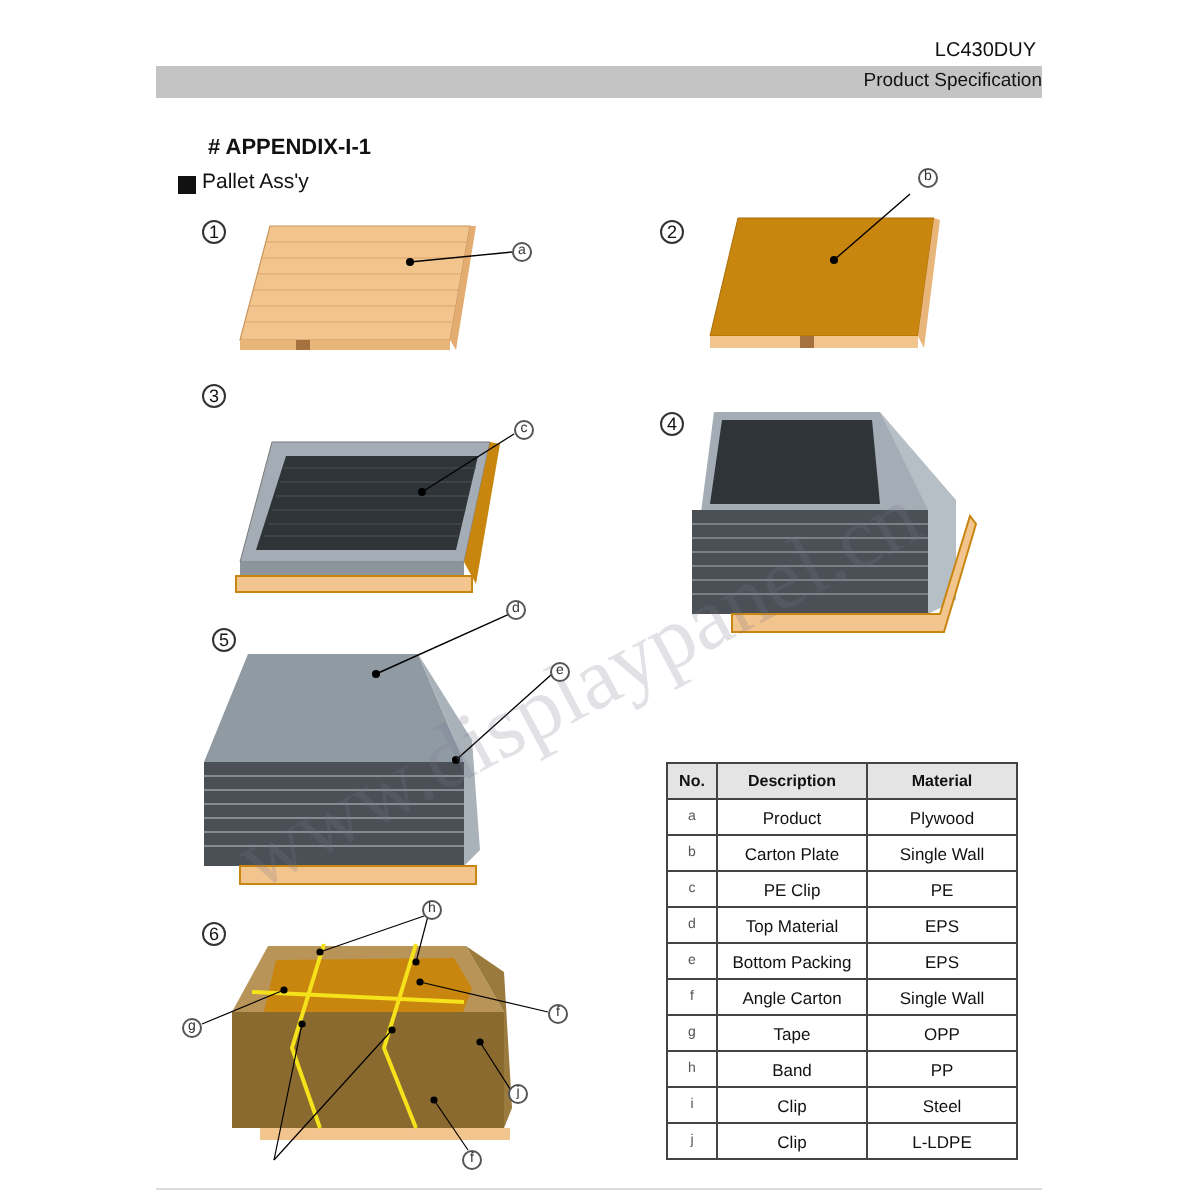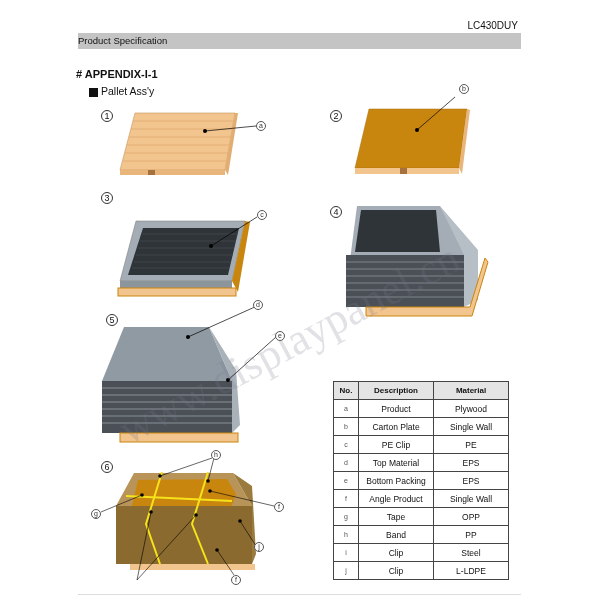--- a/index.html
+++ b/index.html
@@ -1,19 +1,19 @@
 <!DOCTYPE html>
 <html><head>
 <meta charset="utf-8">
 <style>
   html,body{margin:0;padding:0;background:#fff;}
   body{width:600px;height:600px;position:relative;overflow:hidden;font-family:"Liberation Sans",sans-serif;color:#111;}
   .doc-id{position:absolute;right:82px;top:20px;font-size:10px;}
-  .title-bar{position:absolute;left:78px;top:33px;width:443px;height:16px;background:#c4c4c4;font-size:9.5px;text-align:left;line-height:16px;}
-  .appendix{position:absolute;left:76px;top:68px;font-size:11px;font-weight:bold;}
+  .title-bar{position:absolute;left:78px;top:33px;width:443px;height:16px;background:#c4c4c4;font-size:9.5px;text-align:right;line-height:16px;}
+  .appendix{position:absolute;left:104px;top:68px;font-size:11px;font-weight:bold;}
   .section{position:absolute;left:89px;top:85px;font-size:10.5px;display:flex;align-items:flex-end;gap:3px;}
   .sq{width:9px;height:9px;background:#111;display:inline-block;}
   .step{position:absolute;font-size:9px;width:10px;height:10px;border:1px solid #333;border-radius:50%;text-align:center;line-height:10px;}
   .lbl{position:absolute;font-size:7px;width:8px;height:8px;border:1px solid #555;border-radius:50%;text-align:center;line-height:8px;color:#333;background:#fff;}
   svg.fig{position:absolute;left:0;top:0;}
   table.spec{position:absolute;left:333px;top:381px;border-collapse:collapse;font-size:8.5px;}
   table.spec th,table.spec td{border:1px solid #444;height:17px;padding:0;text-align:center;}
   table.spec th{background:#e4e4e4;font-weight:bold;font-size:8px;}
   table.spec td.no{width:24px;color:#555;font-size:7px;}
   table.spec td.desc{width:74px;}
@@ -196,21 +196,21 @@
         <td class="desc">Top Material</td>
         <td class="mat">EPS</td>
       </tr>
     <tr>
         <td class="no">e</td>
         <td class="desc">Bottom Packing</td>
         <td class="mat">EPS</td>
       </tr>
     <tr>
         <td class="no">f</td>
-        <td class="desc">Angle Product</td>
+        <td class="desc">Angle Carton</td>
         <td class="mat">Single Wall</td>
       </tr>
     <tr>
         <td class="no">g</td>
         <td class="desc">Tape</td>
         <td class="mat">OPP</td>
       </tr>
     <tr>
         <td class="no">h</td>
         <td class="desc">Band</td>

